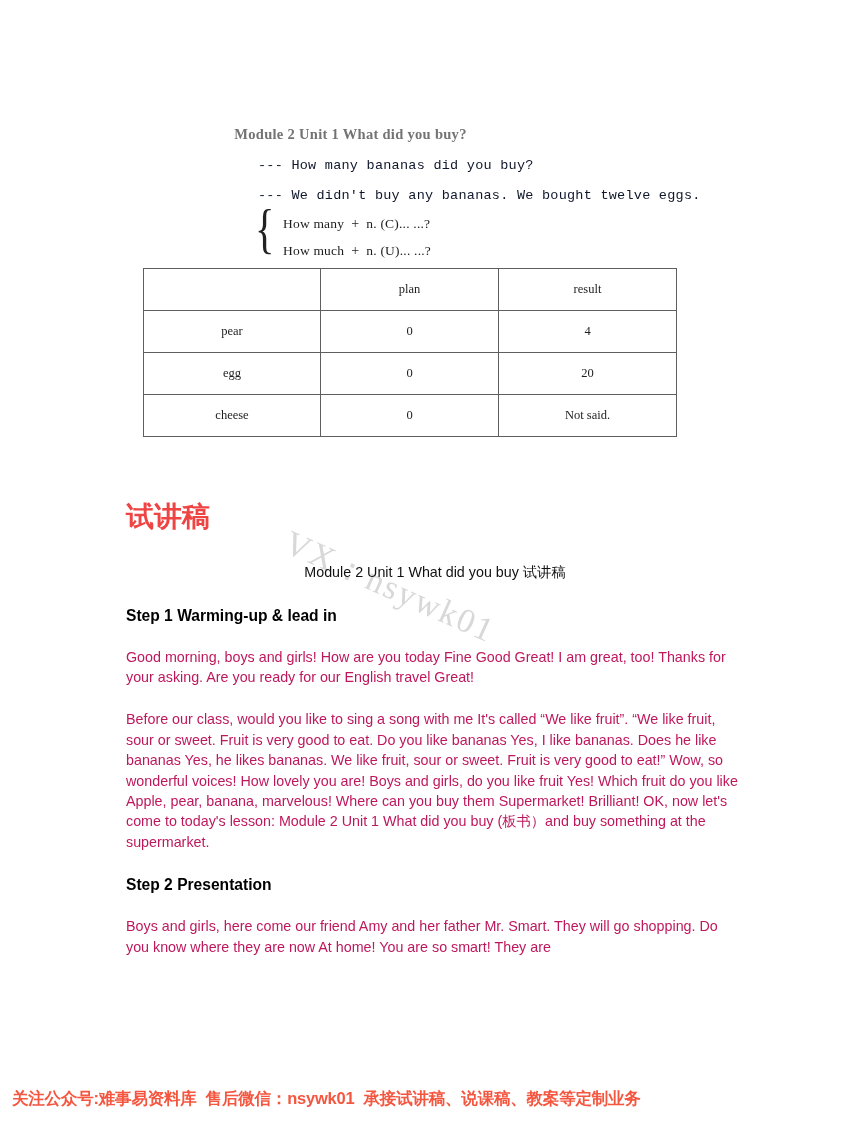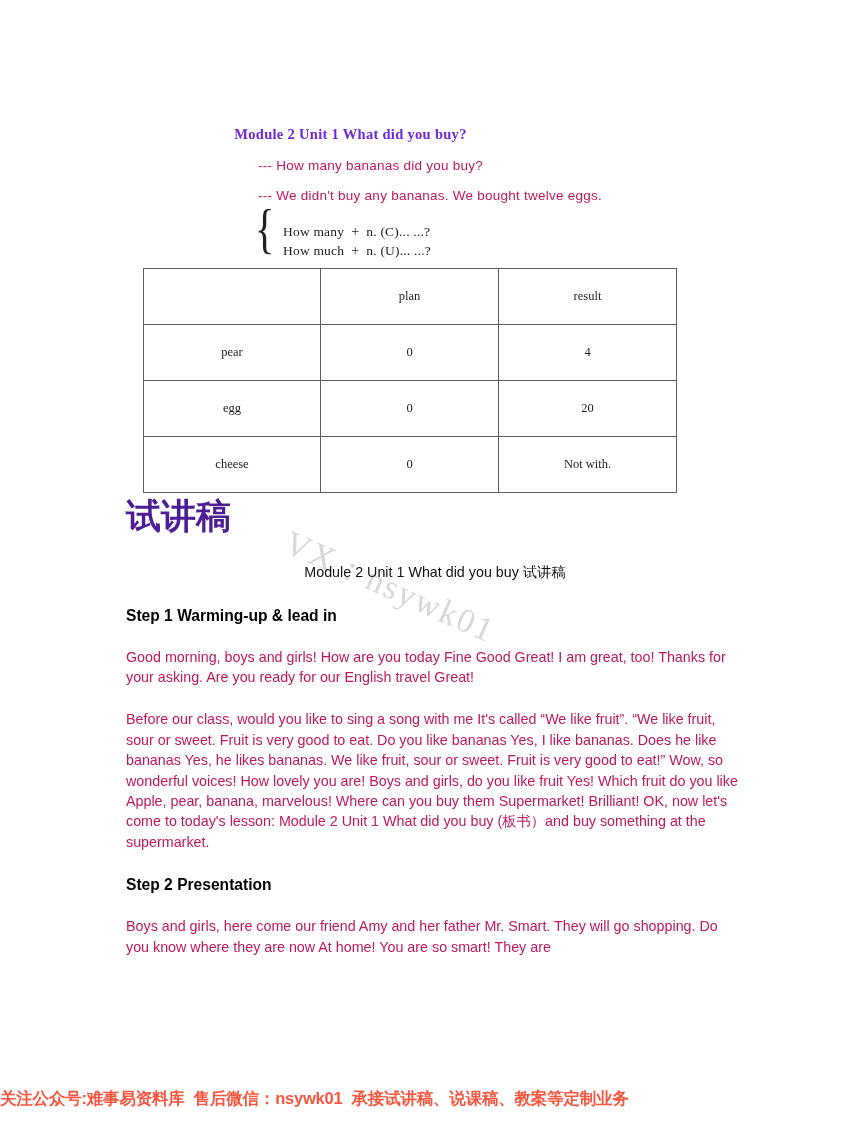--- a/index.html
+++ b/index.html
@@ -28,29 +28,29 @@
   .scan-title {
     position: absolute;
     left: 0;
     top: 126px;
     width: 701px;
     text-align: center;
     font-family: "Liberation Serif", serif;
     font-weight: bold;
     font-size: 14.5px;
     letter-spacing: 0.3px;
-    color: #6d28d9;
+    color: #737373;
   }
 
   .qa-line {
     position: absolute;
     left: 258px;
-    font-family: Liberation Sans, sans-serif;
+    font-family: Liberation Mono, monospace;
     font-size: 13.5px;
-    color: #be185d;
+    color: #0f172a;
     letter-spacing: 0.25px;
     white-space: nowrap;
   }
   .qa-line.q { top: 158px; }
   .qa-line.a { top: 188px; }
 
   
   .brace-block {
     position: absolute;
     left: 255px;
@@ -72,21 +72,21 @@
   }
   .brace-row {
     position: absolute;
     left: 28px;
     font-family: "Liberation Serif", serif;
     font-size: 13.5px;
     color: #1d1d1d;
     white-space: nowrap;
     letter-spacing: 0.2px;
   }
-  .brace-row.r1 { top: 12px; text-align: center; }
+  .brace-row.r1 { top: 4px; text-align: center; }
   .brace-row.r2 { top: 31px; }
   .brace-row .plus {
     display: inline-block;
     padding: 0 7px;
     font-size: 14px;
   }
 
   
   .scan-table {
     position: absolute;
@@ -98,21 +98,21 @@
     font-size: 12.5px;
     color: #1d1d1d;
     table-layout: fixed;
   }
   .scan-table td, .scan-table th {
     border: 1px solid #5e5e5e;
     height: 29px;
     text-align: center;
     vertical-align: middle;
     font-weight: normal;
-    padding: 13px;
+    padding: 6px;
   }
   .scan-table col.c1 { width: 177px; }
   .scan-table col.c2 { width: 178px; }
   .scan-table col.c3 { width: 178px; }
 
   
   .watermark {
     position: absolute;
     left: 296px;
     top: 520px;
@@ -131,23 +131,23 @@
   .doc-body {
     position: absolute;
     left: 126px;
     top: 500px;
     width: 618px;
   }
 
   .cn-heading {
     font-family: "Liberation Serif", serif;
     font-weight: bold;
-    font-size: 35px;
+    font-size: 28px;
     line-height: 34px;
-    color: #4c1d95;
+    color: #ef4444;
     margin: 0 0 28px 0;
   }
 
   .body-line {
     font-family: "Liberation Sans", sans-serif;
     font-size: 14.3px;
     line-height: 20.5px;
     color: #111;
     margin: 0 0 22px 0;
     text-align: center;
@@ -170,20 +170,21 @@
     margin: 0 0 22px 0;
   }
 
   
   .footer-banner {
     position: absolute;
     left: 0;
     bottom: 12px;
     width: 809px;
     text-align: left;
+    padding-left: 12px;
     box-sizing: border-box;
     font-family: "Liberation Sans", sans-serif;
     font-weight: bold;
     font-size: 16.5px;
     color: #f4563f;
     white-space: nowrap;
     letter-spacing: -0.2px;
   }
   .footer-banner .seg { display: inline; }
   .footer-banner .gap { display: inline-block; width: 9px; }
@@ -228,21 +229,21 @@
         <td>4</td>
       </tr>
       <tr>
         <td>egg</td>
         <td>0</td>
         <td>20</td>
       </tr>
       <tr>
         <td>cheese</td>
         <td>0</td>
-        <td>Not with.</td>
+        <td>Not said.</td>
       </tr>
     </tbody>
   </table>
 </div>
 
 <div class="watermark">VX：nsywk01</div>
 
 <div class="doc-body">
 
   <h1 class="cn-heading">试讲稿</h1>

